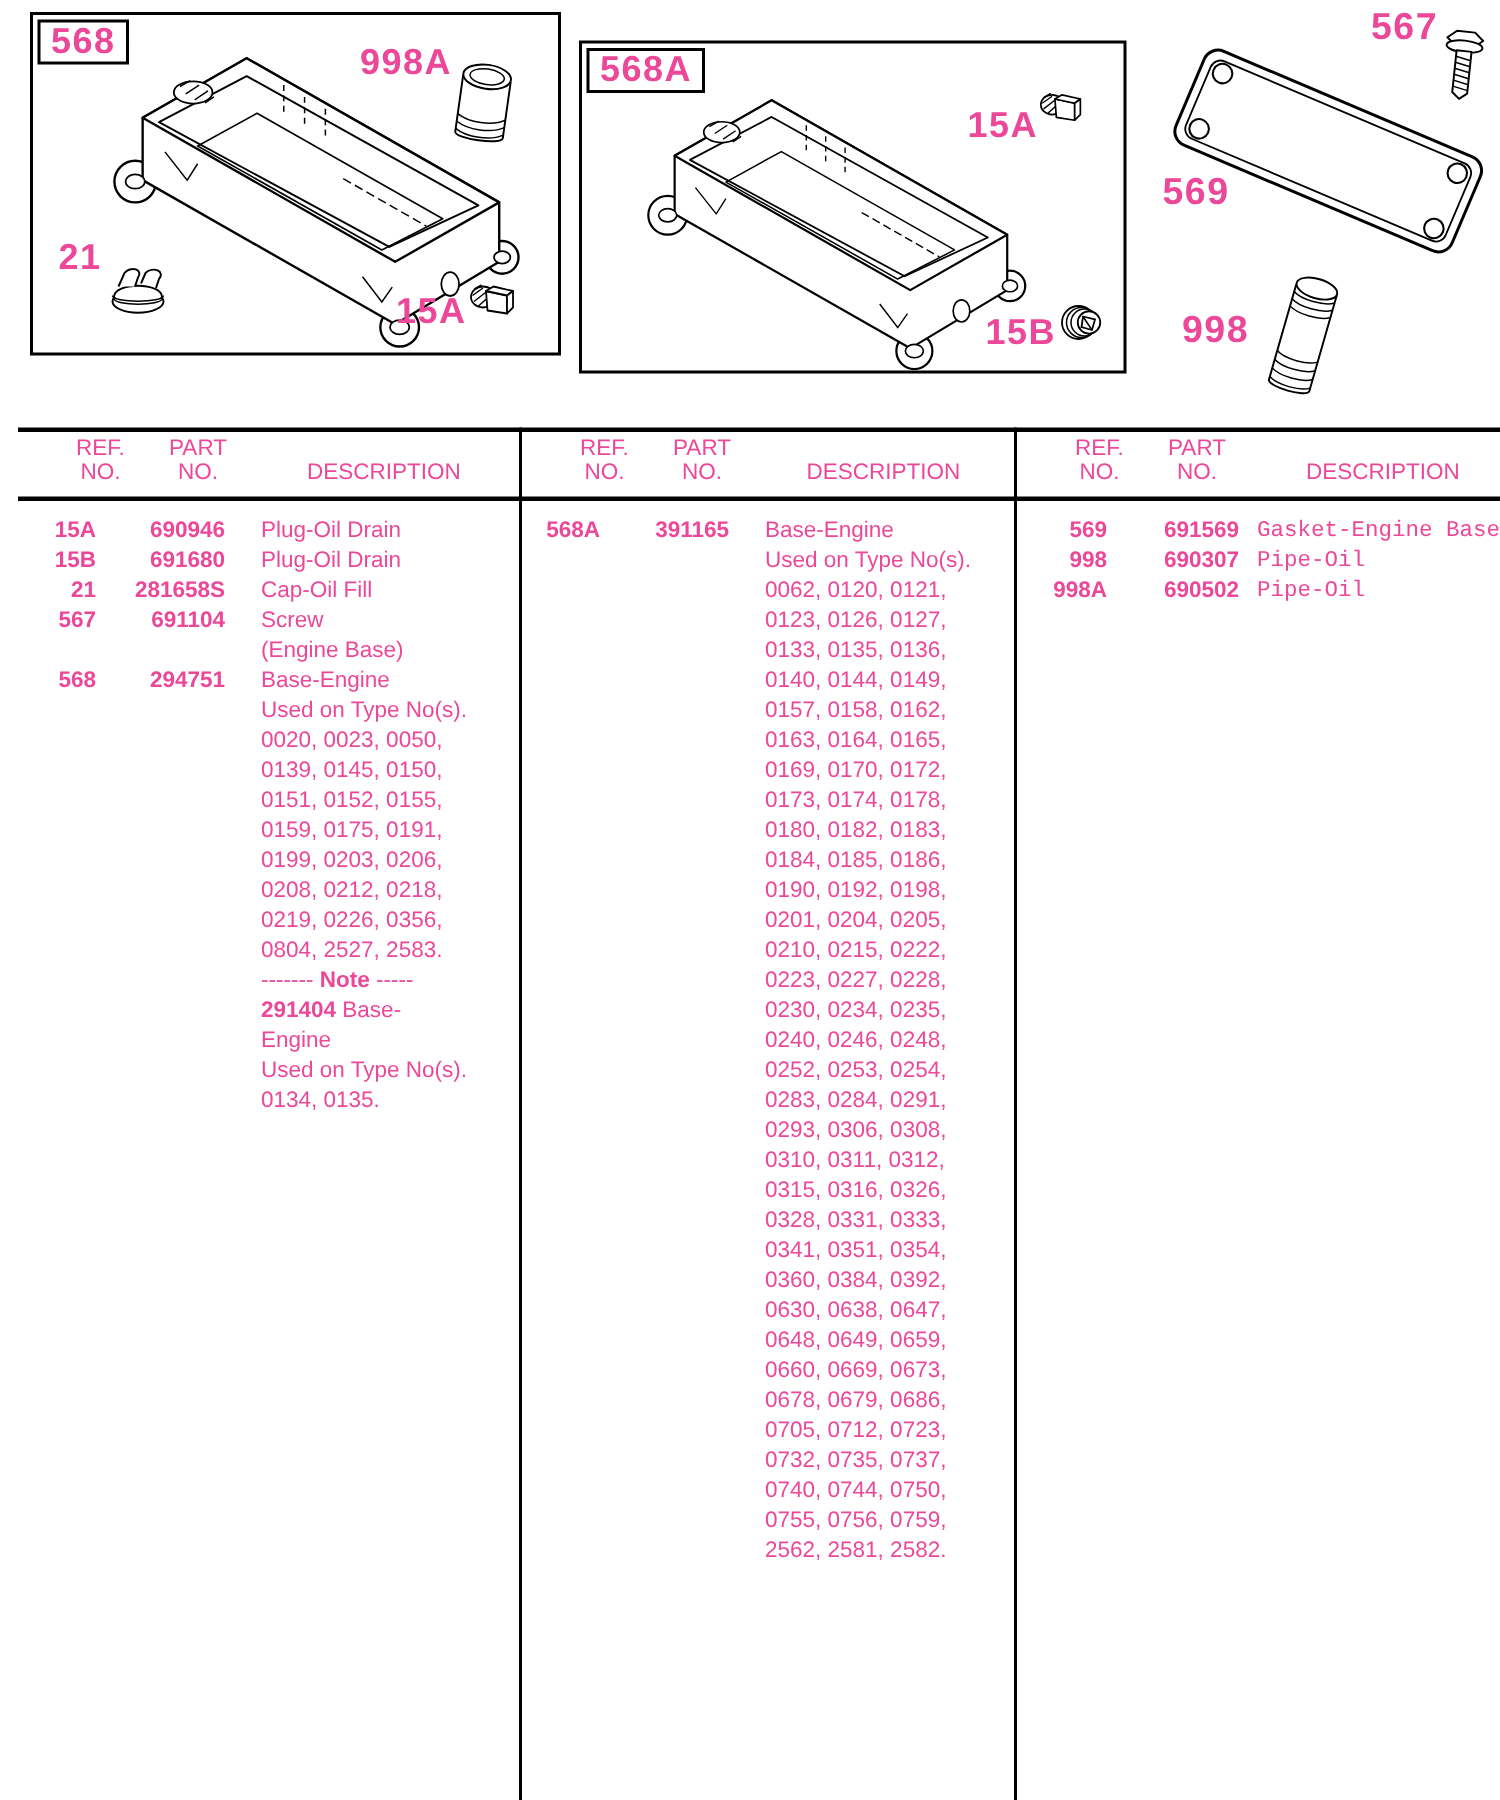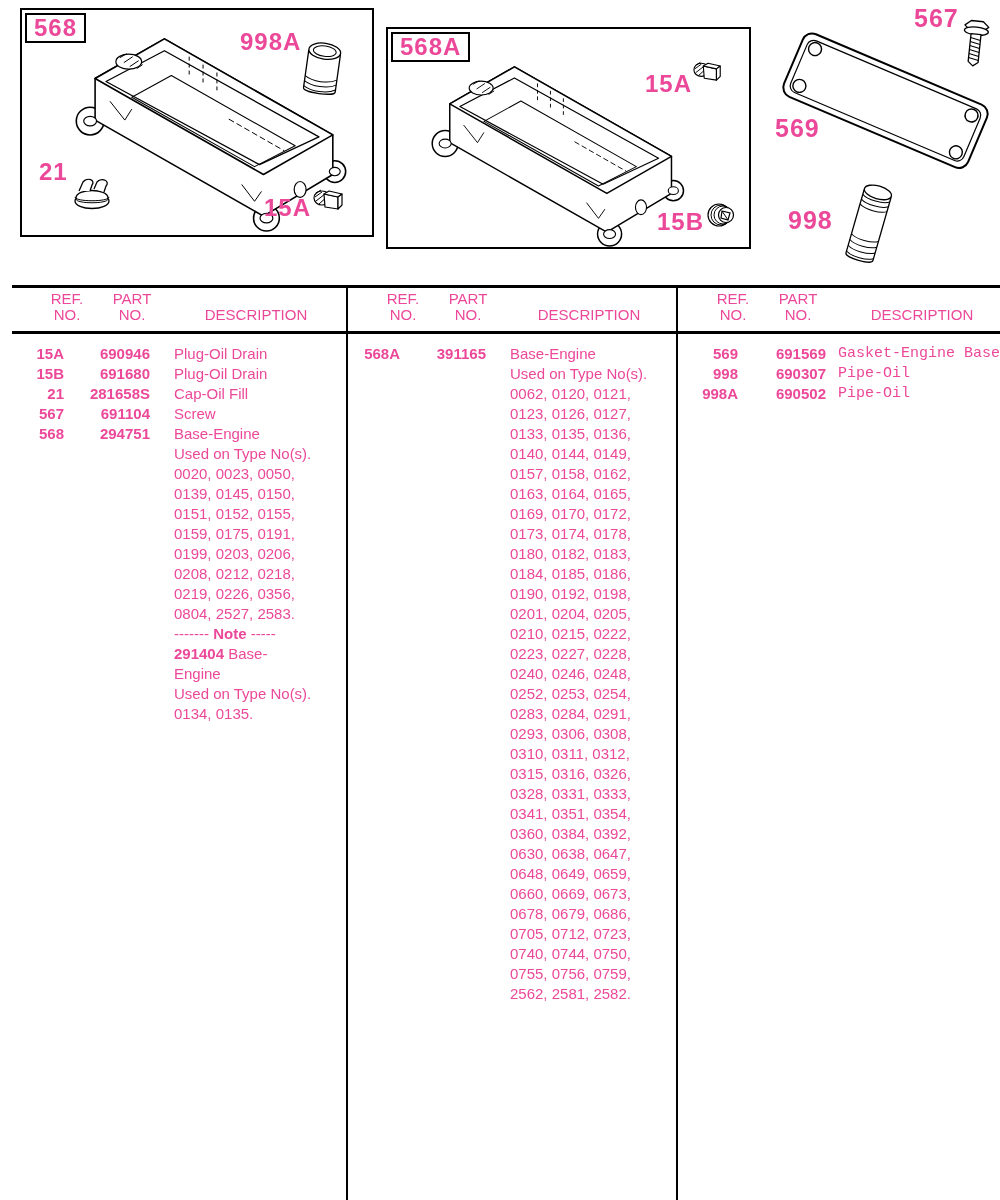--- a/index.html
+++ b/index.html
@@ -231,20 +231,25 @@
         <span class="cell ref">21</span>
         <span class="cell part">281658S</span>
         <span class="cell desc">Cap-Oil Fill</span>
       </div>
       <div class="trow">
         <span class="cell ref">567</span>
         <span class="cell part">691104</span>
         <span class="cell desc">Screw</span>
       </div>
       <div class="trow">
+        <span class="cell ref"></span>
+        <span class="cell part"></span>
+        <span class="cell desc">(Engine Base)</span>
+      </div>
+      <div class="trow">
         <span class="cell ref">568</span>
         <span class="cell part">294751</span>
         <span class="cell desc">Base-Engine</span>
       </div>
       <div class="trow">
         <span class="cell ref"></span>
         <span class="cell part"></span>
         <span class="cell desc">Used on Type No(s).</span>
       </div>
       <div class="trow">
@@ -390,20 +395,25 @@
         <span class="cell desc">0210, 0215, 0222,</span>
       </div>
       <div class="trow">
         <span class="cell ref"></span>
         <span class="cell part"></span>
         <span class="cell desc">0223, 0227, 0228,</span>
       </div>
       <div class="trow">
         <span class="cell ref"></span>
         <span class="cell part"></span>
+        <span class="cell desc">0230, 0234, 0235,</span>
+      </div>
+      <div class="trow">
+        <span class="cell ref"></span>
+        <span class="cell part"></span>
         <span class="cell desc">0240, 0246, 0248,</span>
       </div>
       <div class="trow">
         <span class="cell ref"></span>
         <span class="cell part"></span>
         <span class="cell desc">0252, 0253, 0254,</span>
       </div>
       <div class="trow">
         <span class="cell ref"></span>
         <span class="cell part"></span>
@@ -456,20 +466,25 @@
       </div>
       <div class="trow">
         <span class="cell ref"></span>
         <span class="cell part"></span>
         <span class="cell desc">0678, 0679, 0686,</span>
       </div>
       <div class="trow">
         <span class="cell ref"></span>
         <span class="cell part"></span>
         <span class="cell desc">0705, 0712, 0723,</span>
+      </div>
+      <div class="trow">
+        <span class="cell ref"></span>
+        <span class="cell part"></span>
+        <span class="cell desc">0732, 0735, 0737,</span>
       </div>
       <div class="trow">
         <span class="cell ref"></span>
         <span class="cell part"></span>
         <span class="cell desc">0740, 0744, 0750,</span>
       </div>
       <div class="trow">
         <span class="cell ref"></span>
         <span class="cell part"></span>
         <span class="cell desc">0755, 0756, 0759,</span>

